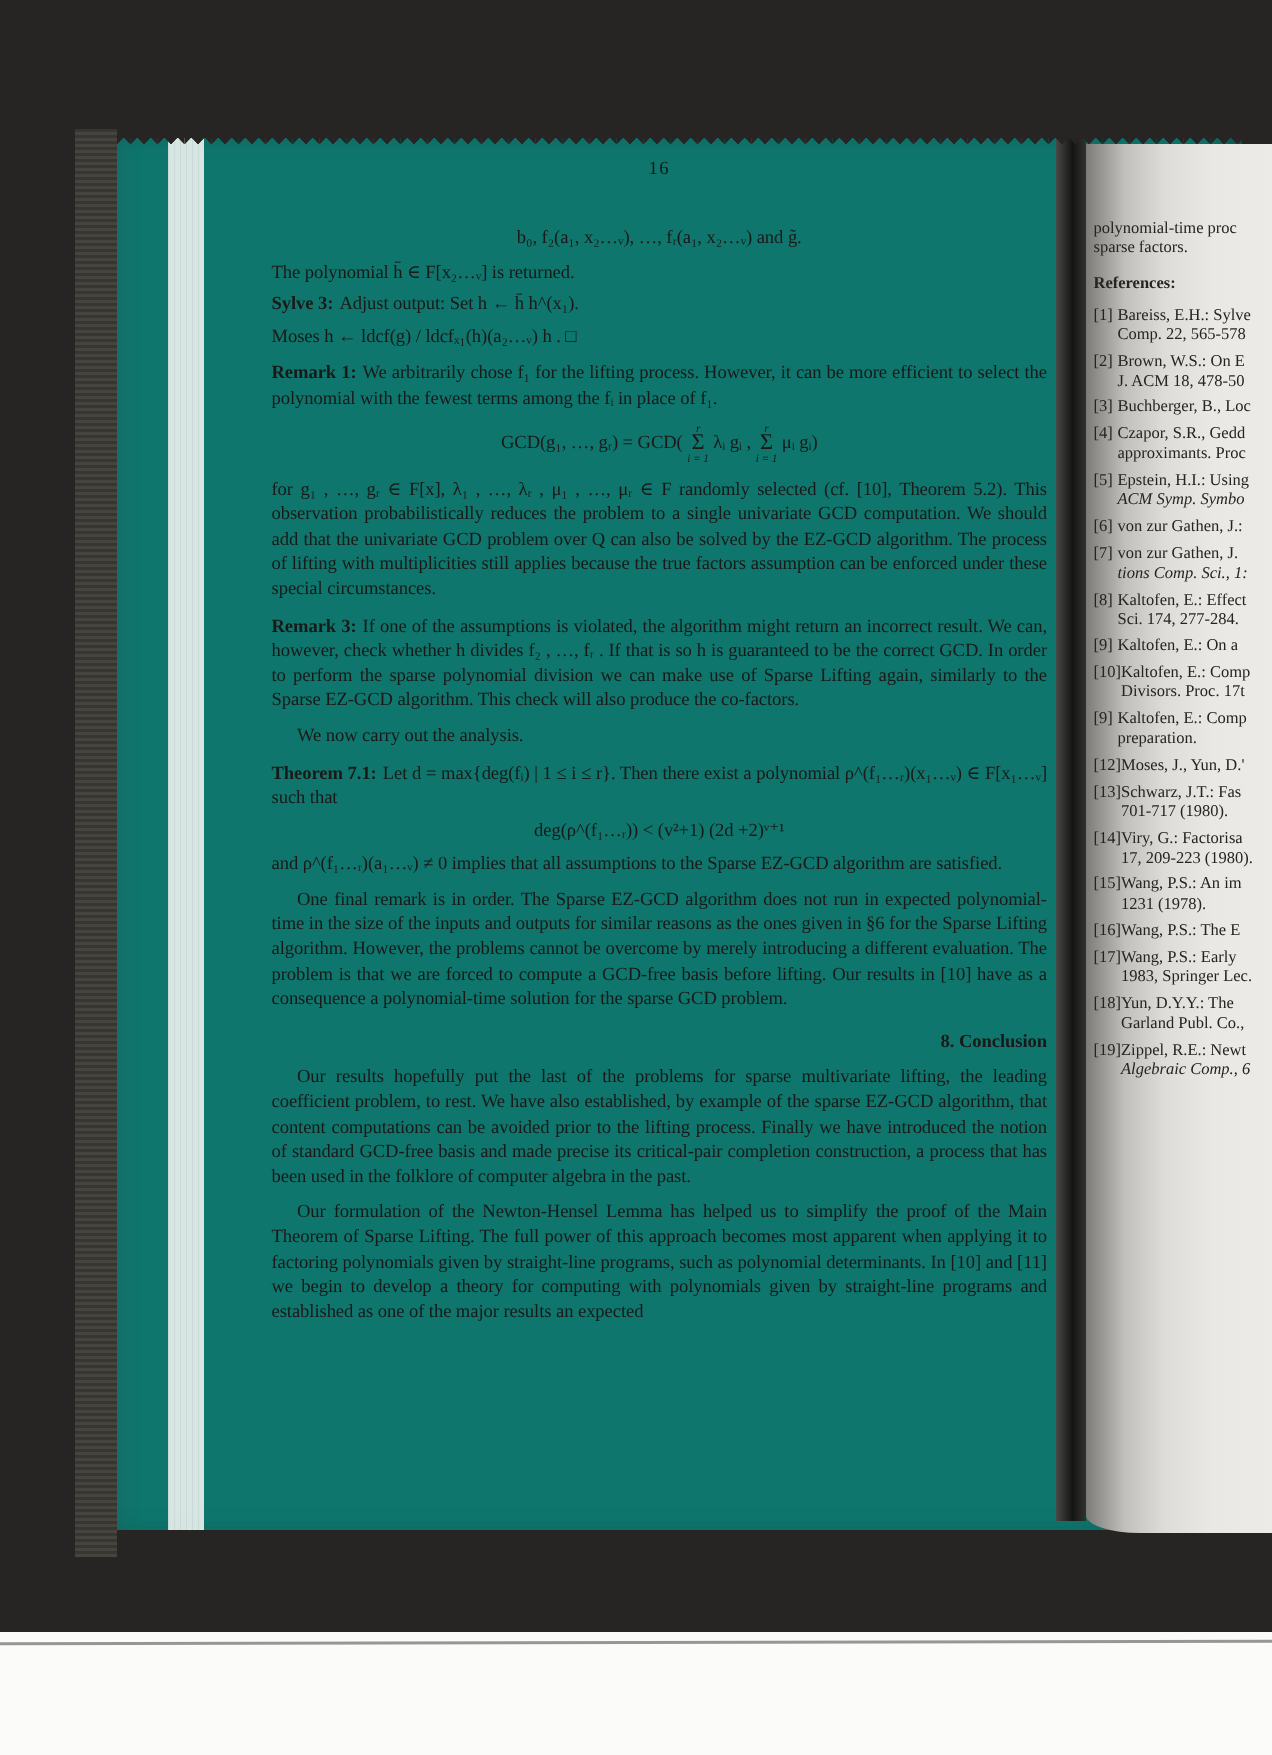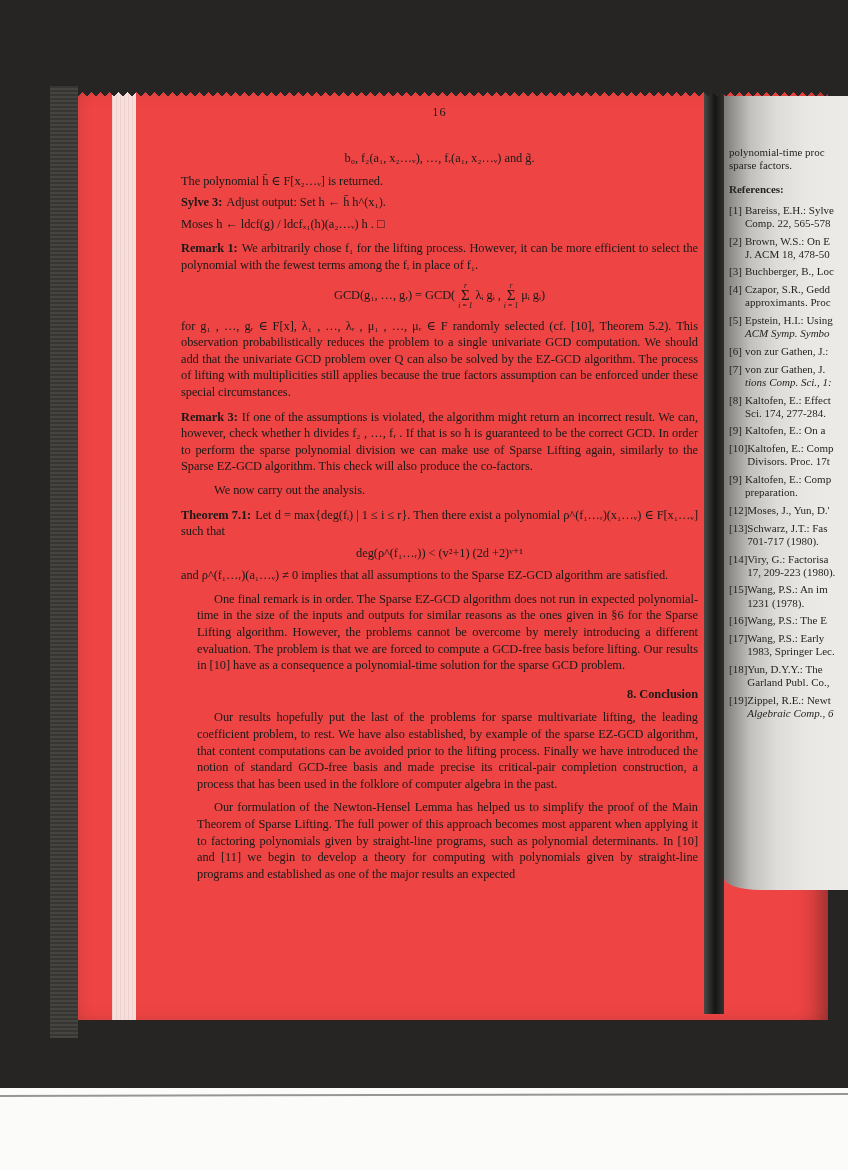--- a/index.html
+++ b/index.html
@@ -6,43 +6,43 @@
   html,body{margin:0;padding:0;}
   body{width:848px;height:1170px;background:#fbfbfa;overflow:hidden;
        font-family:"Liberation Serif","DejaVu Serif",serif;}
   .photo{position:relative;width:848px;height:1170px;}
   .black-bg{position:absolute;left:0;top:0;width:848px;height:1088px;background:#262523;}
   .scan-line{position:absolute;left:0;top:1094px;width:848px;height:2px;background:#969694;
              transform:rotate(-0.12deg);}
   .cloth{position:absolute;left:50px;top:86px;width:28px;height:952px;
          background:repeating-linear-gradient(0deg,#46443f 0 2px,#383632 2px 4px),
                     repeating-linear-gradient(90deg,rgba(120,118,112,.25) 0 1px,transparent 1px 3px);}
-  .left-page{position:absolute;left:78px;top:92px;width:750px;height:928px;background:#ef4444;
+  .left-page{position:absolute;left:78px;top:92px;width:750px;height:928px;background:#0f766e;
              overflow:hidden;box-shadow:inset -20px 0 24px -14px rgba(20,20,18,.5),
                                         inset 10px 0 14px -8px rgba(60,60,58,.18);}
   .stack-band{position:absolute;left:34px;top:0;width:24px;height:100%;opacity:.85;
               background:repeating-linear-gradient(90deg,#ecebe8 0 1px,#fbfaf7 1px 4px);}
   .teeth{position:absolute;left:78px;top:92px;width:770px;height:8px;
          background-image:linear-gradient(135deg,#262523 25%,transparent 25%),
                           linear-gradient(225deg,#262523 25%,transparent 25%);
          background-size:9px 8px;background-repeat:repeat-x;}
   .gutter{position:absolute;left:704px;top:92px;width:20px;height:922px;
           background:linear-gradient(to right,#484846,#151513 55%,#31312f);}
-  .right-page{position:absolute;left:724px;top:96px;width:124px;height:794px;overflow:hidden;
+  .right-page{position:absolute;left:724px;top:96px;width:124px;height:926px;overflow:hidden;
               border-bottom-left-radius:36px 12px;
               background:linear-gradient(to right,#7d7b78 0,#c2c0bc 26px,#dedcd8 52px,#eae8e4 84px,#ecebe7 124px);}
   
   .content{position:absolute;left:103px;top:12px;width:517px;color:#191918;
            font-size:12.4px;line-height:16.6px;text-align:justify;letter-spacing:-0.05px;}
   .pageno{text-align:center;line-height:16px;margin-bottom:30px;letter-spacing:1px;}
   .formula{text-align:center;margin:4px 0 6px 0;}
   .b{font-weight:bold;margin-right:4px;}
   .blk{margin-bottom:5px;}
   .rem{margin-top:8px;margin-bottom:5px;}
-  .ind{text-indent:17px;margin-top:7px;margin-bottom:5px;margin-left:16px;}
+  .ind{text-indent:17px;margin-top:7px;margin-bottom:5px;}
   .head{font-weight:bold;margin:12px 0 7px 0;text-align:right;}
   .sum{display:inline-flex;flex-direction:column;align-items:center;vertical-align:middle;
        line-height:1;margin:0 3px;}
   .sum .lim{font-size:7.5px;font-style:italic;}
   .sum .sig{font-size:15px;line-height:13px;}
   .gcd{margin:8px 0 8px 0;}
   
   .rcontent{position:absolute;left:5px;top:50px;width:138px;color:#242422;
             font-size:11px;line-height:13.2px;white-space:nowrap;}
   .r-carry{margin-bottom:11px;}

